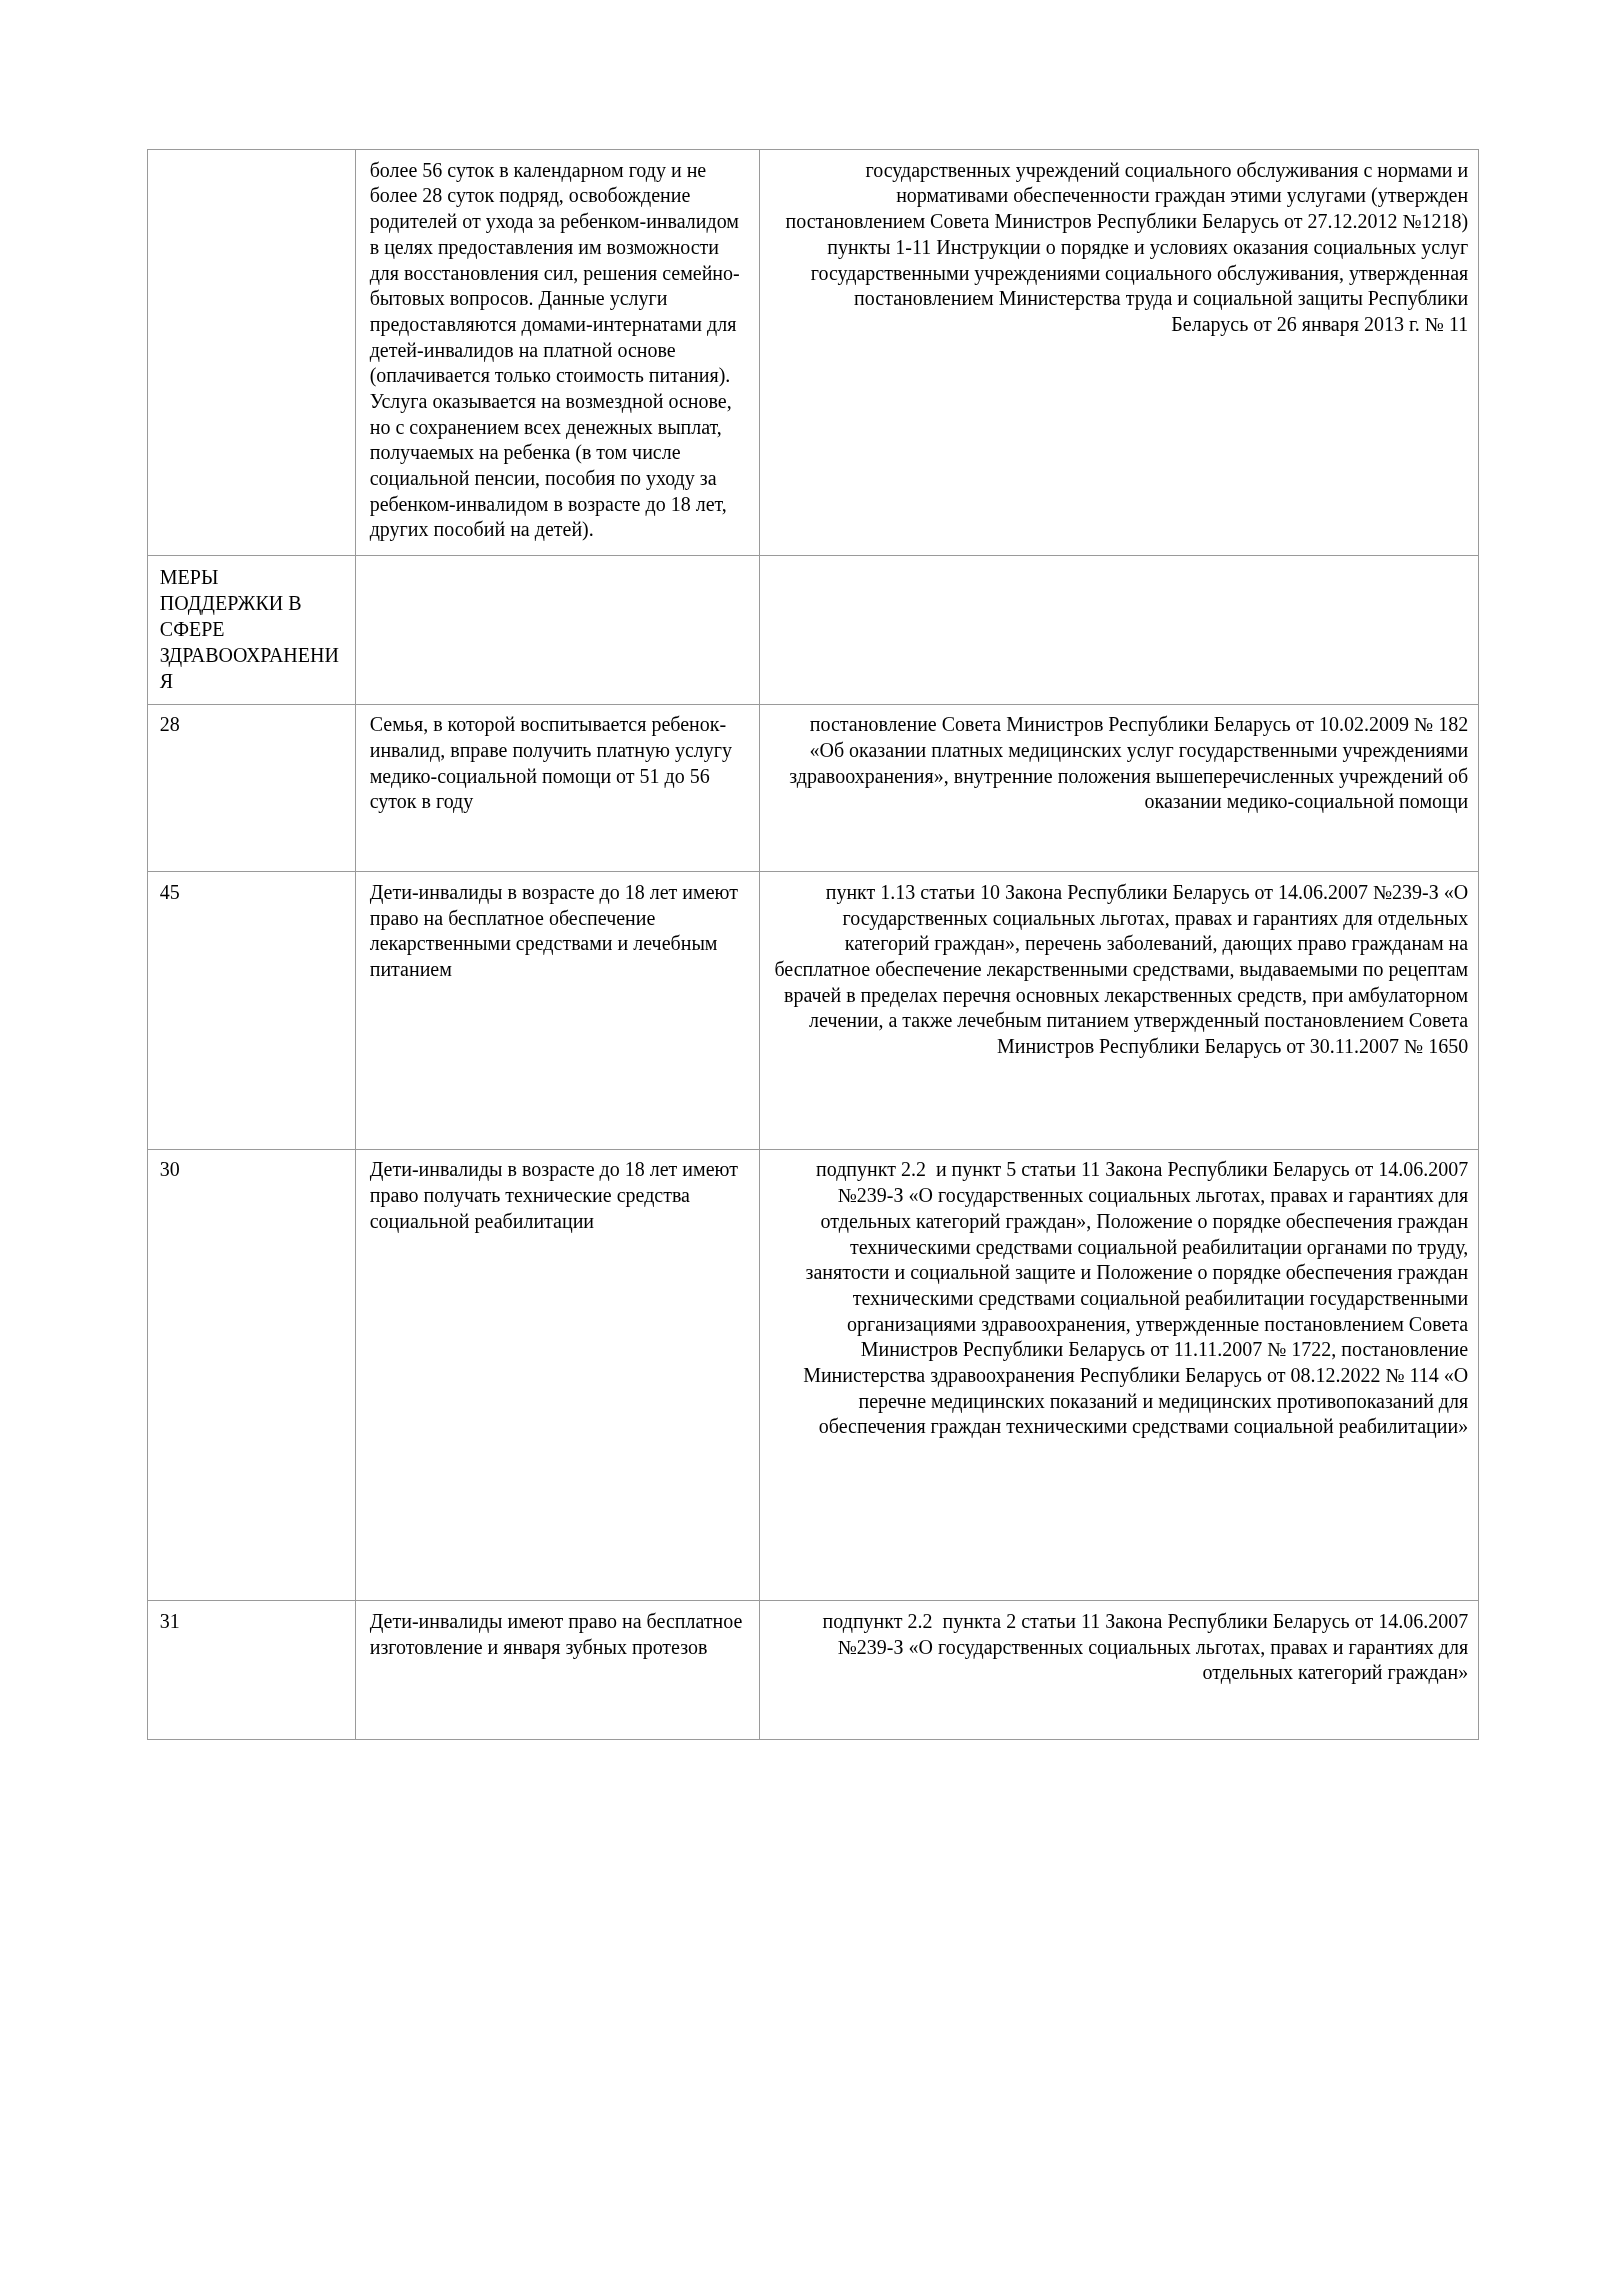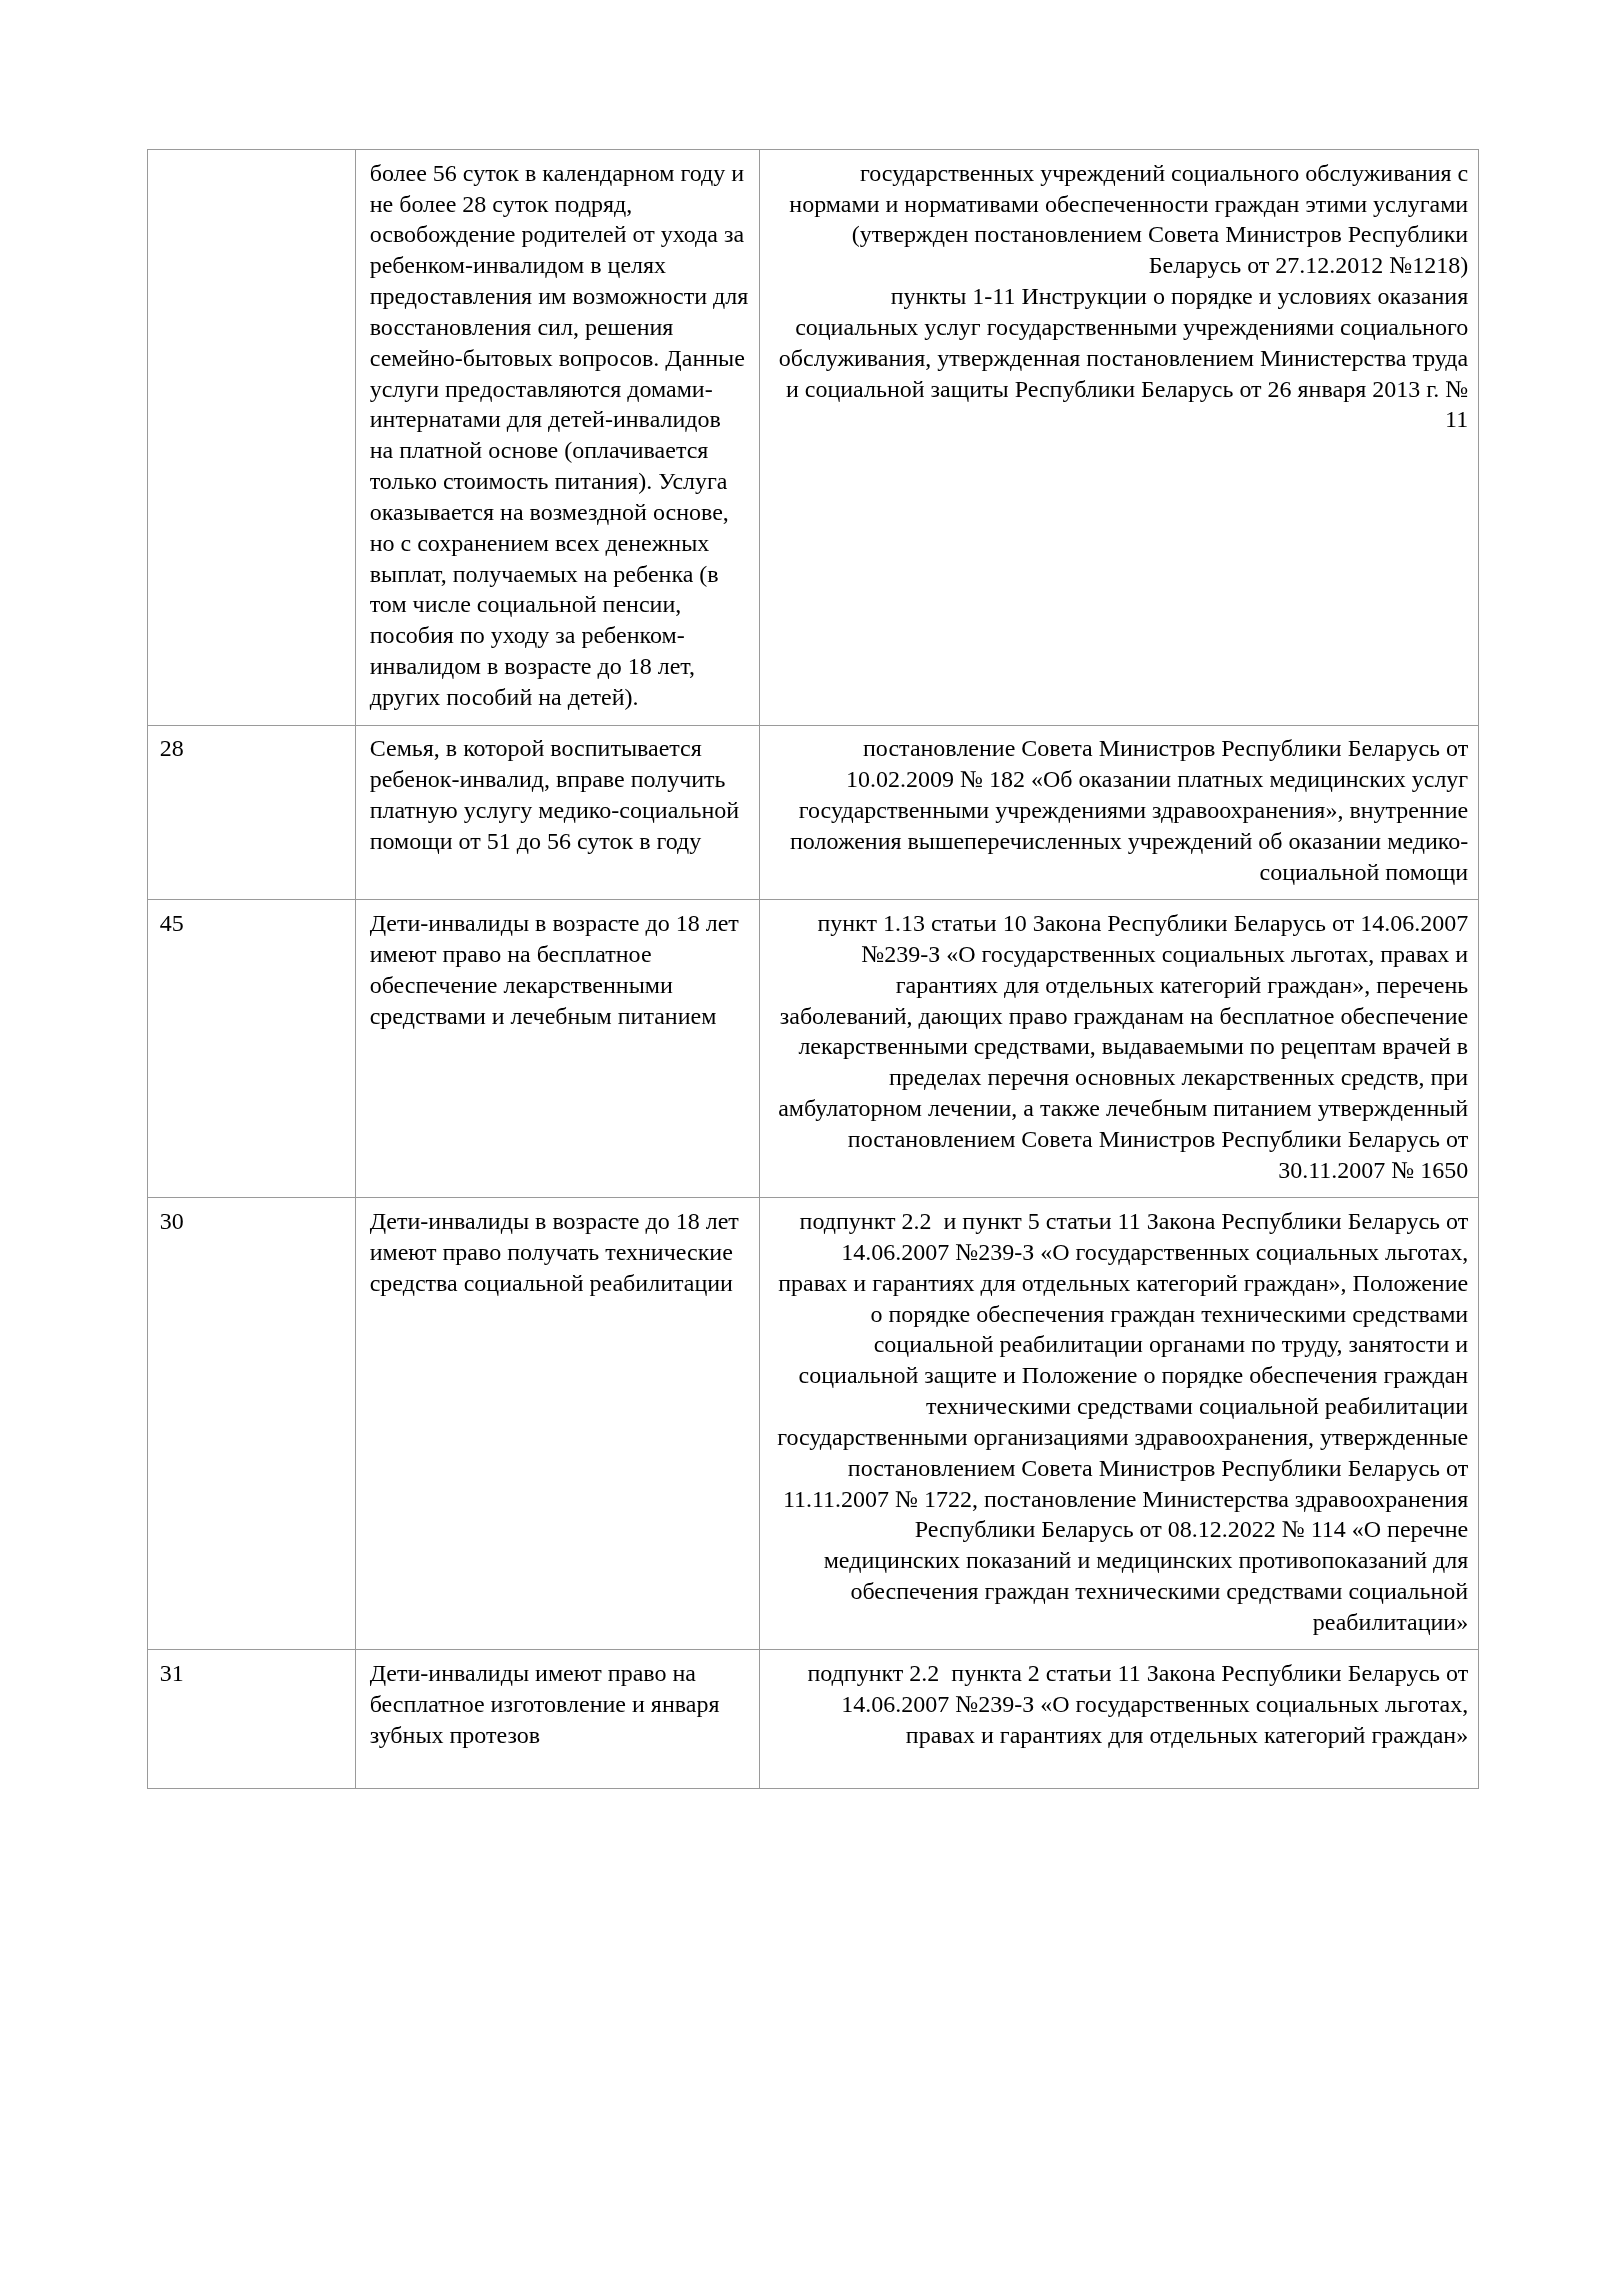--- a/index.html
+++ b/index.html
@@ -26,21 +26,21 @@
     left: 147px;
     top: 149px;
     width: 1331px;
     border-collapse: collapse;
     table-layout: fixed;
   }
   .doc-table td {
     border: 1px solid #9a9a9a;
     vertical-align: top;
     padding: 7.8px 9.8px 9.8px 9.8px;
-    font-size: 24px;
+    font-size: 20px;
     line-height: 1.285;
     font-family: "Liberation Serif", "DejaVu Serif", serif;
     word-wrap: break-word;
     overflow-wrap: break-word;
   }
   .col-num   { width: 208px; }
   .col-desc  { width: 404px; }
   .col-basis { width: 719px; }
 
   td.cell-num {
@@ -95,20 +95,31 @@
         </td>
         <td class="cell-desc">
           <span class="cell-text">более 56 суток в календарном году и не более 28 суток подряд, освобождение родителей от ухода за ребенком-инвалидом в целях предоставления им возможности для восстановления сил, решения семейно-бытовых вопросов. Данные услуги предоставляются домами-интернатами для детей-инвалидов на платной основе (оплачивается только стоимость питания). Услуга оказывается на возмездной основе, но с сохранением всех денежных выплат, получаемых на ребенка (в том числе социальной пенсии, пособия по уходу за ребенком-инвалидом в возрасте до 18 лет, других пособий на детей).</span>
         </td>
         <td class="cell-basis">
           <span class="cell-text">государственных учреждений социального обслуживания с нормами и нормативами обеспеченности граждан этими услугами (утвержден постановлением Совета Министров Республики Беларусь от 27.12.2012 №1218)
 пункты 1-11 Инструкции о порядке и условиях оказания социальных услуг государственными учреждениями социального обслуживания, утвержденная постановлением Министерства труда и социальной защиты Республики Беларусь от 26 января 2013 г. № 11</span>
         </td>
       </tr>
 
+      <tr class="r-sec">
+        <td class="cell-num section-head">
+          <span class="sec-text">МЕРЫ ПОДДЕРЖКИ В СФЕРЕ ЗДРАВООХРАНЕНИЯ</span>
+        </td>
+        <td class="cell-desc">
+          <span class="cell-text"></span>
+        </td>
+        <td class="cell-basis">
+          <span class="cell-text"></span>
+        </td>
+      </tr>
 
       <tr class="r-28 row-tall">
         <td class="cell-num">
           <span class="cell-text">28</span>
         </td>
         <td class="cell-desc">
           <span class="cell-text">Семья, в которой воспитывается ребенок-инвалид, вправе получить платную услугу медико-социальной помощи от 51 до 56 суток в году</span>
         </td>
         <td class="cell-basis">
           <span class="cell-text">постановление Совета Министров Республики Беларусь от 10.02.2009 № 182 «Об оказании платных медицинских услуг государственными учреждениями здравоохранения», внутренние положения вышеперечисленных учреждений об оказании медико-социальной помощи</span>

